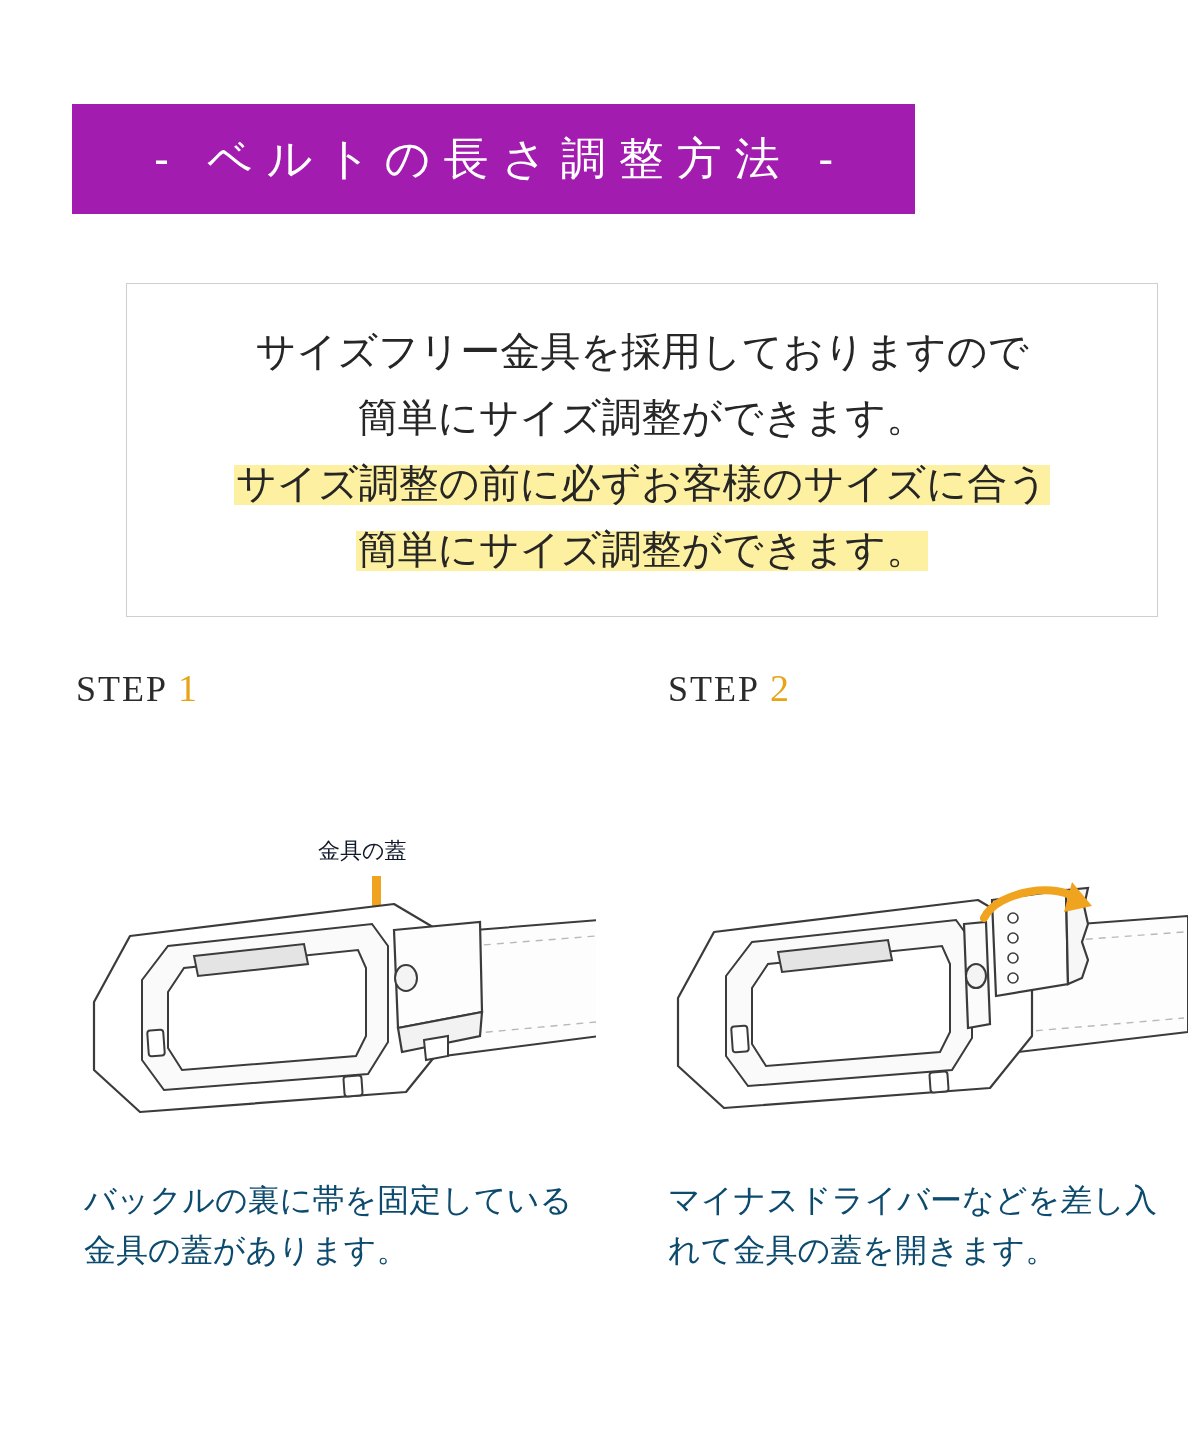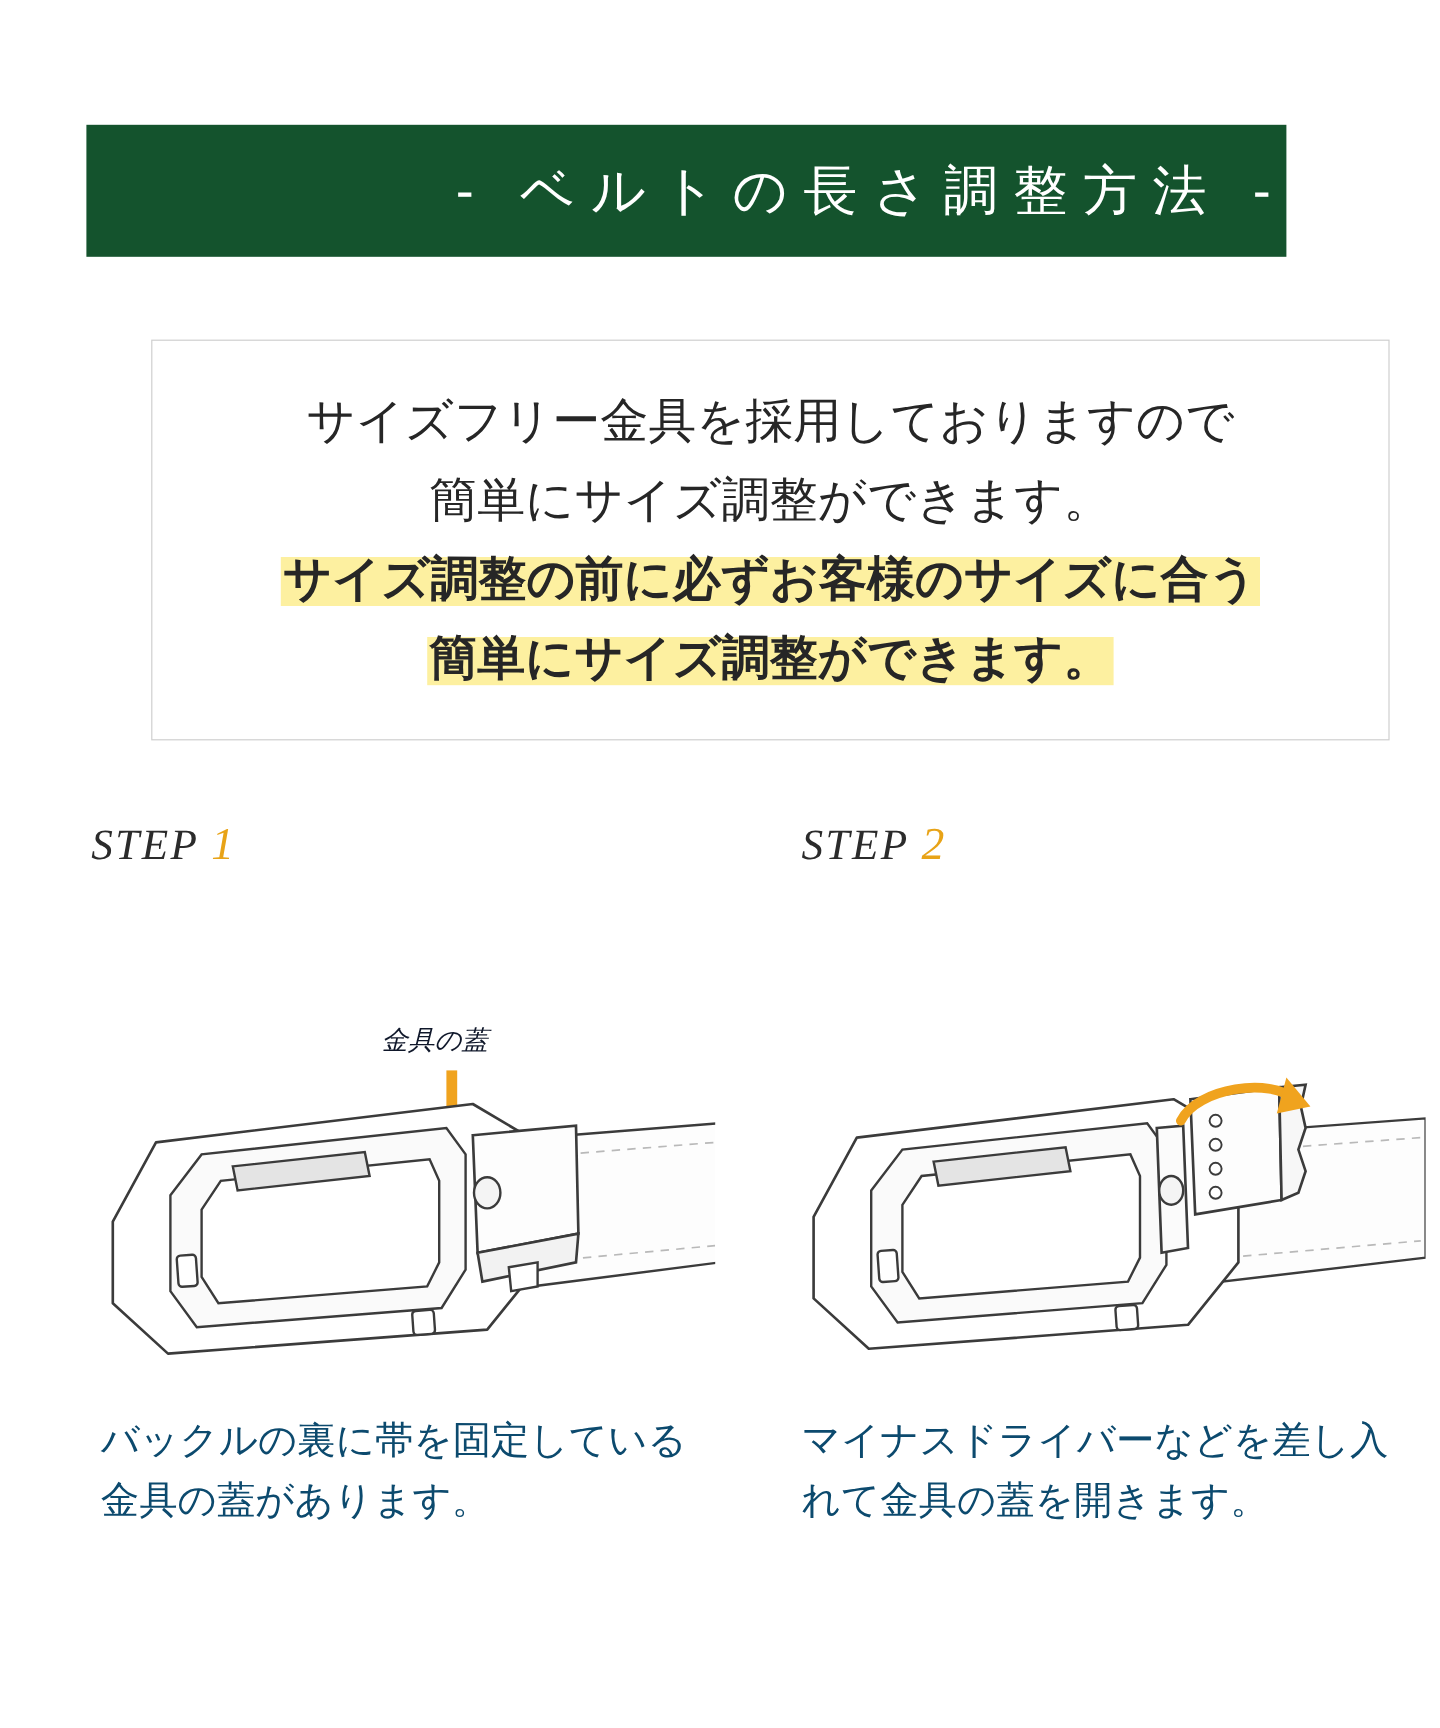--- a/index.html
+++ b/index.html
@@ -19,26 +19,26 @@
   .page {
     position: absolute;
     inset: 0;
   }
 
   
   .title-bar {
     position: absolute;
     left: 72px;
     top: 104px;
-    width: 1000px;
+    width: 843px;
     height: 110px;
-    background: #14532d;
+    background: #a21caf;
     display: flex;
     align-items: center;
-    justify-content: flex-end;
+    justify-content: center;
   }
   .title-bar .title-text {
     color: #ffffff;
     font-size: 45px;
     letter-spacing: 13px;
     text-indent: 13px;
     font-weight: 400;
     white-space: nowrap;
     font-family: "Liberation Sans", sans-serif;
   }
@@ -61,29 +61,27 @@
   .intro-line {
     font-size: 40px;
     line-height: 66px;
     text-align: center;
     color: #262626;
     white-space: nowrap;
   }
   .intro-line .hl {
     background: linear-gradient(to top, #fdf0a0 0%, #fdf0a0 92%, rgba(253,240,160,0) 92%);
     padding: 0 2px;
-    font-weight: bold;
   }
 
   
   .step-col {
     position: absolute;
-    top: 680px;
+    top: 664px;
     width: 520px;
-    font-style: italic;
   }
   .step-col.left { left: 76px; }
   .step-col.right { left: 668px; }
 
   .step-head {
     font-family: "Liberation Serif", serif;
     font-size: 36px;
     letter-spacing: 2px;
     color: #2b2b2b;
     height: 48px;

